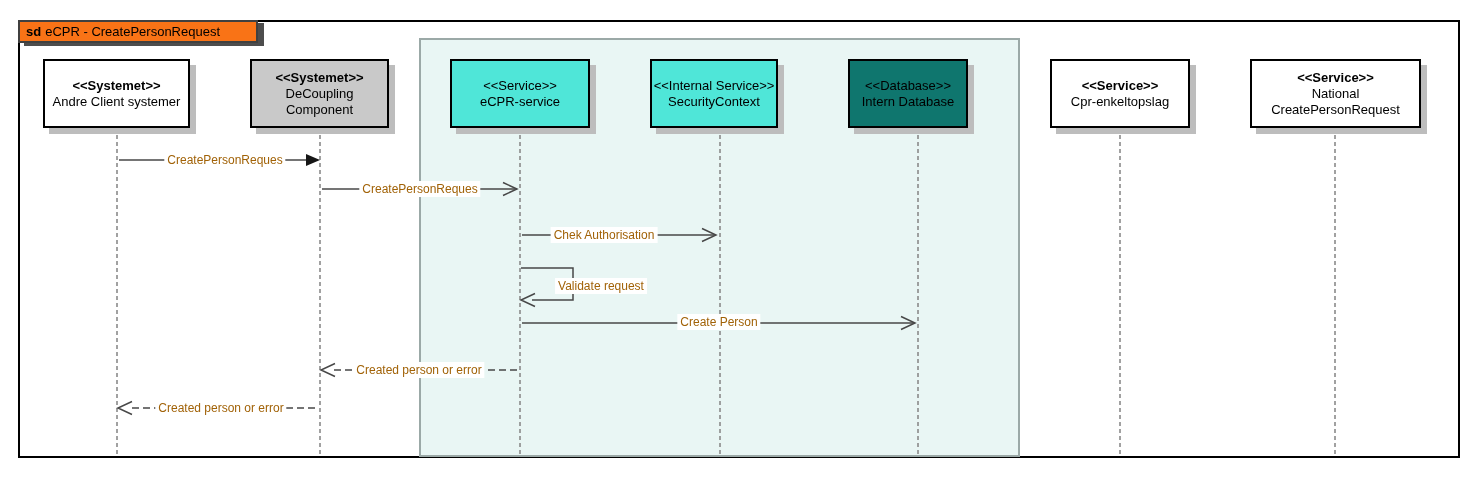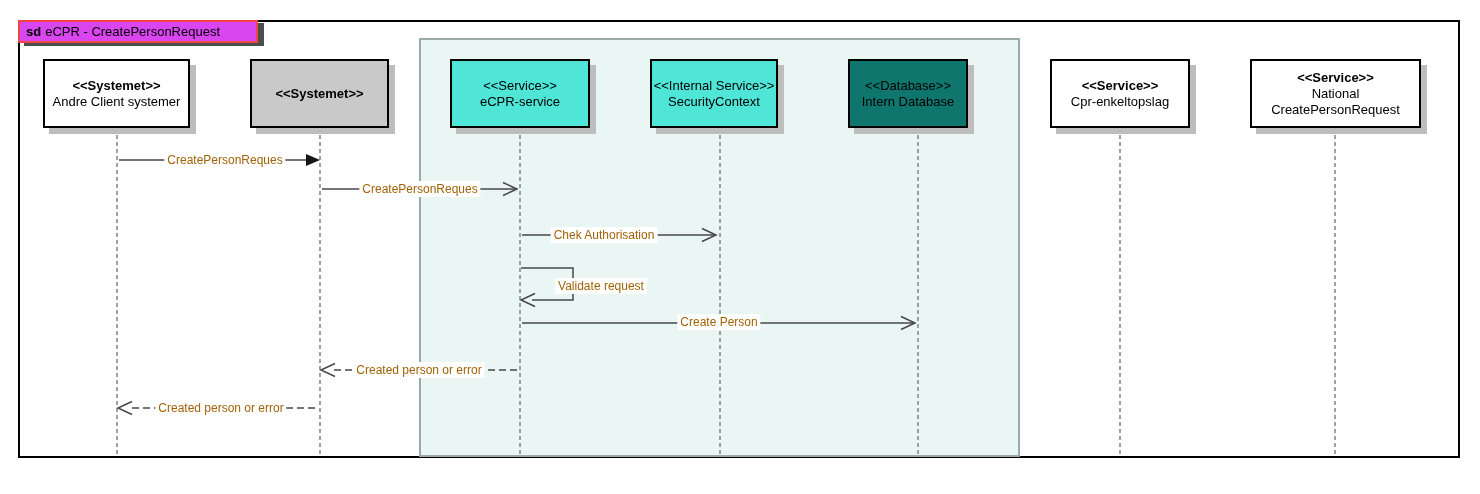--- a/index.html
+++ b/index.html
@@ -11,21 +11,21 @@
     position:absolute; left:18px; top:20px; width:1442px; height:438px;
     border:2px solid #000; box-sizing:border-box; background:transparent; z-index:1;
   }
   .region {
     position:absolute; left:419px; top:38px; width:601px; height:419px;
     background:#e9f6f4; border:2px solid #9ba9a7; box-sizing:border-box; z-index:1;
   }
   .wires { position:absolute; left:0; top:0; z-index:2; }
   .frame-label {
     position:absolute; left:18px; top:20px; width:240px; height:23px;
-    background:#d946ef; border:2px solid #ef4444; box-sizing:border-box;
+    background:#f97316; border:2px solid #404040; box-sizing:border-box;
     box-shadow:6px 3px 0 #4d4d4d;
     display:flex; align-items:center; gap:4px; padding-left:6px;
     font-size:13px; z-index:5;
   }
   .frame-label .kw { font-weight:bold; }
   .participant {
     position:absolute; top:59px; height:69px; box-sizing:border-box;
     border:2px solid #000; box-shadow:6px 6px 0 #bdbdbd;
     display:flex; flex-direction:column; justify-content:center; align-items:center;
     text-align:center; font-size:13px; line-height:16px; color:#000; z-index:3;
@@ -95,20 +95,21 @@
       <path class="openhead" d="M132,401.5 L118,408 L132,414.5"></path>
     </g>
   </svg>
 
   <div class="participant" style="left:43px; width:147px; background:#ffffff;">
     <div class="stereo bold">&lt;&lt;Systemet&gt;&gt;</div>
     <div class="pname">Andre Client systemer</div>
   </div>
   <div class="participant" style="left:250px; width:139px; background:#c9c9c9;">
     <div class="stereo bold">&lt;&lt;Systemet&gt;&gt;</div>
+    <div class="pname">DeCoupling Component</div>
   </div>
   <div class="participant" style="left:450px; width:140px; background:#4fe6d8;">
     <div class="stereo">&lt;&lt;Service&gt;&gt;</div>
     <div class="pname">eCPR-service</div>
   </div>
   <div class="participant" style="left:650px; width:128px; background:#4fe6d8;">
     <div class="stereo">&lt;&lt;Internal Service&gt;&gt;</div>
     <div class="pname">SecurityContext</div>
   </div>
   <div class="participant" style="left:848px; width:120px; background:#0f766e;justify-content:center;">

